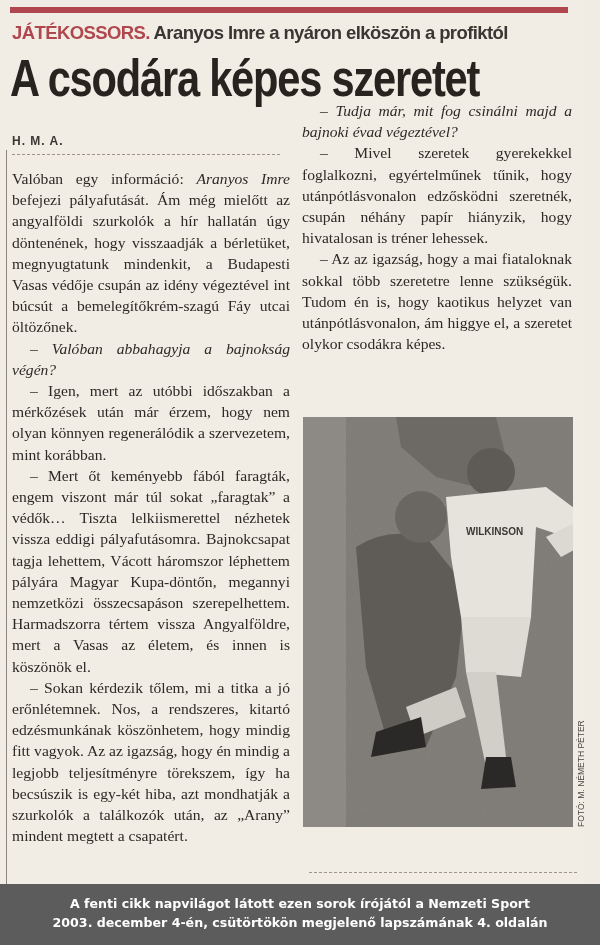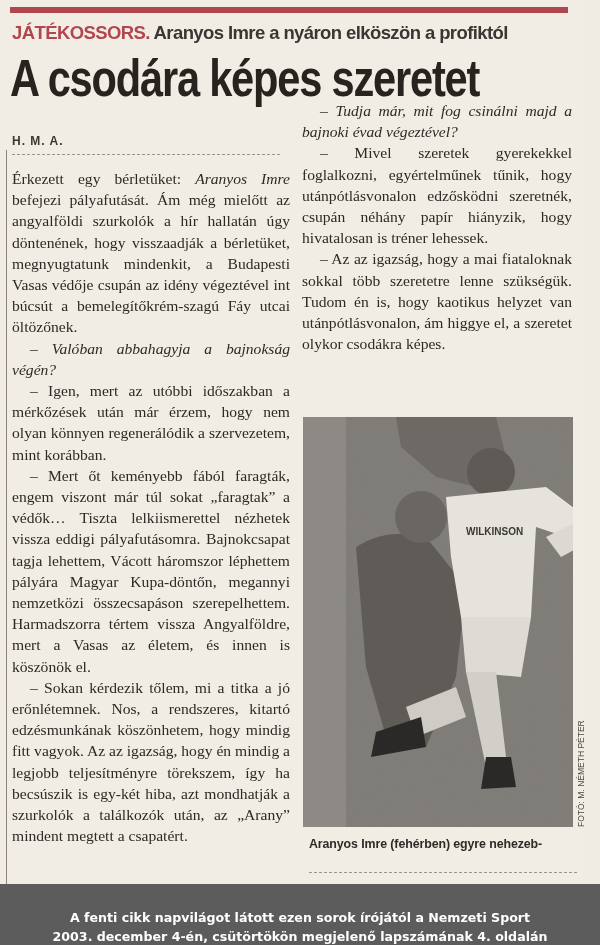--- a/index.html
+++ b/index.html
@@ -75,21 +75,21 @@
   }
   .caption-rule {
     position: absolute; left: 309px; top: 872px; width: 268px; height: 0;
     border-top: 1px dashed #9a948a;
   }
   .footer {
     position: absolute; left: 0; top: 884px; width: 600px; height: 61px;
     background: #5c5c5c; color: #ffffff;
     font-family: "DejaVu Sans", sans-serif;
     font-weight: bold; font-size: 12.6px; line-height: 19px;
-    text-align: center; padding-top: 24px;
+    text-align: center; padding-top: 10px;
   }
   .footer span { display: block; }
 </style>
 </head>
 <body>
 
 <div class="page">
   <div class="top-bar"></div>
 
   <div class="kicker">
@@ -97,21 +97,21 @@
   </div>
 
   <h1 class="headline">A csodára képes szeretet</h1>
 
   <div class="byline">H. M. A.</div>
   <div class="byline-rule"></div>
 
   <div class="left-rule"></div>
 
   <div class="col col-left" id="col-left">
-      <p><span>Érkezett egy bérletüket: </span><span style="font-style: italic; font-family: Liberation Serif, serif;">Aranyos Imre</span><span> befejezi pályafutását. Ám még mielőtt az angyalföldi szurkolók a hír hallatán úgy döntenének, hogy visszaadják a bérletüket, megnyugtatunk mindenkit, a Budapesti Vasas védője csupán az idény végeztével int búcsút a bemelegítőkrém-szagú Fáy utcai öltözőnek.</span></p>
+      <p><span>Valóban egy információ: </span><span style="font-style: italic; font-family: Liberation Serif, serif;">Aranyos Imre</span><span> befejezi pályafutását. Ám még mielőtt az angyalföldi szurkolók a hír hallatán úgy döntenének, hogy visszaadják a bérletüket, megnyugtatunk mindenkit, a Budapesti Vasas védője csupán az idény végeztével int búcsút a bemelegítőkrém-szagú Fáy utcai öltözőnek.</span></p>
       <p class="indent q">– Valóban abbahagyja a bajnokság végén?</p>
       <p class="indent">– Igen, mert az utóbbi időszakban a mérkőzések után már érzem, hogy nem olyan könnyen regenerálódik a szervezetem, mint korábban.</p>
       <p class="indent">– Mert őt keményebb fából faragták, engem viszont már túl sokat „faragtak” a védők… Tiszta lelkiismerettel nézhetek vissza eddigi pályafutásomra. Bajnokcsapat tagja lehettem, Vácott háromszor léphettem pályára Magyar Kupa-döntőn, megannyi nemzetközi összecsapáson szerepelhettem. Harmadszorra tértem vissza Angyalföldre, mert a Vasas az életem, és innen is köszönök el.</p>
       <p class="indent">– Sokan kérdezik tőlem, mi a titka a jó erőnlétemnek. Nos, a rendszeres, kitartó edzésmunkának köszönhetem, hogy mindig fitt vagyok. Az az igazság, hogy én mindig a legjobb teljesítményre törekszem, így ha becsúszik is egy-két hiba, azt mondhatják a szurkolók a találkozók után, az „Arany” mindent megtett a csapatért.</p>
     </div>
   <div class="col col-right" id="col-right">
       <p class="indent q">– Tudja már, mit fog csinálni majd a bajnoki évad végeztével?</p>
       <p class="indent">– Mivel szeretek gyerekekkel foglalkozni, egyértelműnek tűnik, hogy utánpótlásvonalon edzősködni szeretnék, csupán néhány papír hiányzik, hogy hivatalosan is tréner lehessek.</p>
       <p class="indent">– Az az igazság, hogy a mai fiataloknak sokkal több szeretetre lenne szükségük. Tudom én is, hogy kaotikus helyzet van utánpótlásvonalon, ám higgye el, a szeretet olykor csodákra képes.</p>
     </div>
@@ -146,21 +146,20 @@
       <path d="M30 315 L75 300 L80 330 L25 340 Z" fill="#2b2927"></path>
       <path d="M200 120 L260 90 L270 110 L215 140 Z" fill="#dcd9d3"></path>
 
       <circle cx="247" cy="355" r="20" fill="#eeebe6" stroke="#6a6763" stroke-width="1"></circle>
       <path d="M235 345 Q247 352 258 345 M240 365 Q248 358 256 366" stroke="#5a5753" stroke-width="1" fill="none" stroke-dasharray="2,2"></path>
     </svg>
   </div>
   <div class="photo-credit">FOTÓ: M. NÉMETH PÉTER</div>
 
   <div class="caption">
-    <span style="display:block">Aranyos Imre (fehérben) egyre nehezeb-</span>
   </div>
   <div class="caption-rule"></div>
 </div>
 
 <div class="footer">
   <span>A fenti cikk napvilágot látott ezen sorok írójától a Nemzeti Sport</span>
   <span>2003. december 4-én, csütörtökön megjelenő lapszámának 4. oldalán</span>
 </div>
 
 </body></html>

